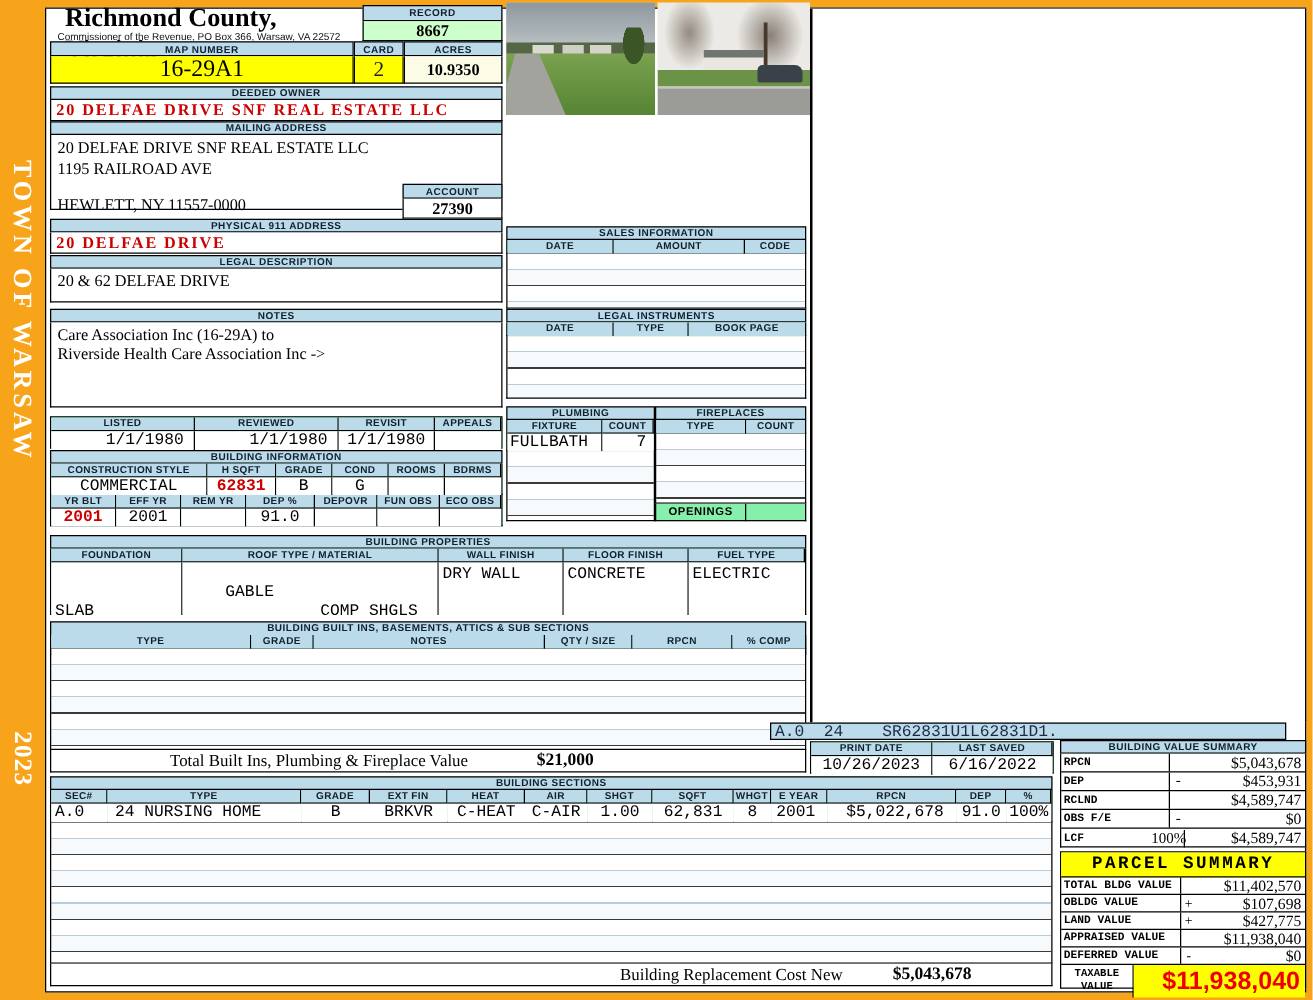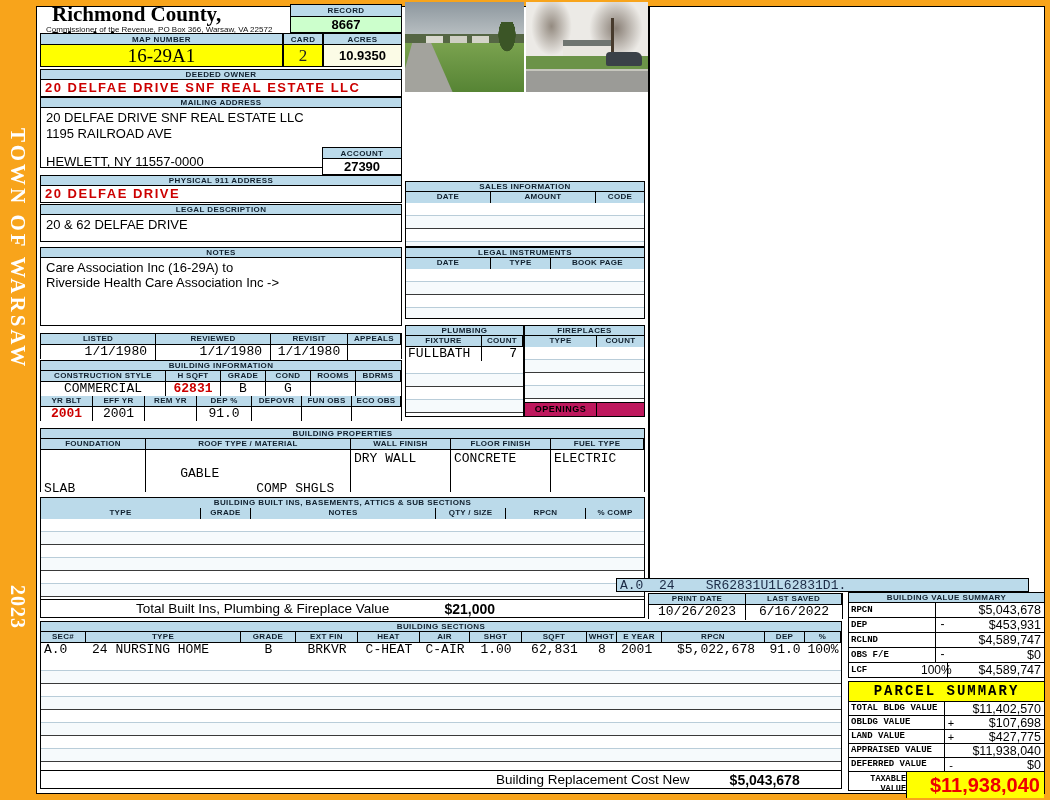--- a/index.html
+++ b/index.html
@@ -2,27 +2,27 @@
 <html><head>
 <meta charset="utf-8">
 <style>
   html,body{margin:0;padding:0}
   body{width:1050px;height:800px;background:#F8A41B;position:relative;
        font-family:"Liberation Sans",sans-serif;overflow:hidden}
   .abs{position:absolute;box-sizing:border-box}
   .sheet{background:#fff;border:1px solid #000}
   .bar{background:#BBDAEA;border:1px solid #000;font-size:8px;font-weight:bold;
        text-align:center;letter-spacing:.4px;color:#10202e;line-height:9px;overflow:hidden}
-  .grid{display:grid;border:1px solid #000;background:#be185d}
+  .grid{display:grid;border:1px solid #000;background:#86efac}
   .hdr{background:#BBDAEA;border-right:1px solid #000;font-size:8px;font-weight:bold;
        text-align:center;letter-spacing:.3px;color:#10202e;line-height:9px;overflow:hidden}
   .hdr:last-child,.vcell:last-child{border-right:none}
   .vcell{font-family:"Liberation Mono","DejaVu Sans Mono",monospace;font-size:13px;
          border-right:1px solid #000;text-align:center;overflow:hidden;background:#fff;white-space:pre}
-  .mono{font-family:Liberation Sans, sans-serif;font-size:13px;white-space:pre}
+  .mono{font-family:Liberation Serif, serif;font-size:13px;white-space:pre}
   .red{color:#CC0000;font-weight:bold}
   .lines{border:1px solid #000;border-top:none;
      background:repeating-linear-gradient(to bottom,#fff 0px,#fff 12px,#b9cdd9 12px,#b9cdd9 13px,#f6fafc 13px,#f6fafc 25px,#3a3a3a 25px,#3a3a3a 26px)}
   .vtext{writing-mode:vertical-rl;font-family:"Liberation Serif",serif;font-weight:bold;color:#fff}
   .lbl{font-family:"Liberation Mono","DejaVu Sans Mono",monospace;font-size:9px;font-weight:bold;
        overflow:hidden;white-space:nowrap}
 </style>
 </head>
 <body>
 
@@ -303,19 +303,19 @@
     <span class="lbl" style="padding-left:2px;border-right:1px solid #000;height:13px;line-height:13px">APPRAISED VALUE</span>
     <span class="mono" style="font-size:11px;text-align:center"></span>
     <span class="mono" style="font-size:12.5px;text-align:right;padding-right:3px;line-height:12px">$11,938,040</span>
   </div>
   <div style="display:grid;grid-template-columns:96px 12px 1fr;height:13px;border-bottom:1px solid #000;align-items:center">
     <span class="lbl" style="padding-left:2px;border-right:1px solid #000;height:13px;line-height:13px">DEFERRED VALUE</span>
     <span class="mono" style="font-size:11px;text-align:center">-</span>
     <span class="mono" style="font-size:12.5px;text-align:right;padding-right:3px;line-height:12px">$0</span>
   </div>
   <div style="display:grid;grid-template-columns:58px 1fr;height:26px">
-    <div style="border-right:1px solid #000;text-align:right;padding-top:2px">
+    <div style="border-right:1px solid #000;text-align:center;padding-top:2px">
       <div class="lbl" style="font-size:8.5px;line-height:10px">TAXABLE</div>
       <div class="lbl" style="font-size:8.5px;line-height:10px">VALUE</div>
     </div>
     <div style="background:#FFFF00;color:#EE0000;font-weight:bold;font-size:20px;text-align:right;padding-right:4px;line-height:26px;font-family:'Liberation Sans',sans-serif">$11,938,040</div>
   </div>
 </div>
 
 </body></html>

